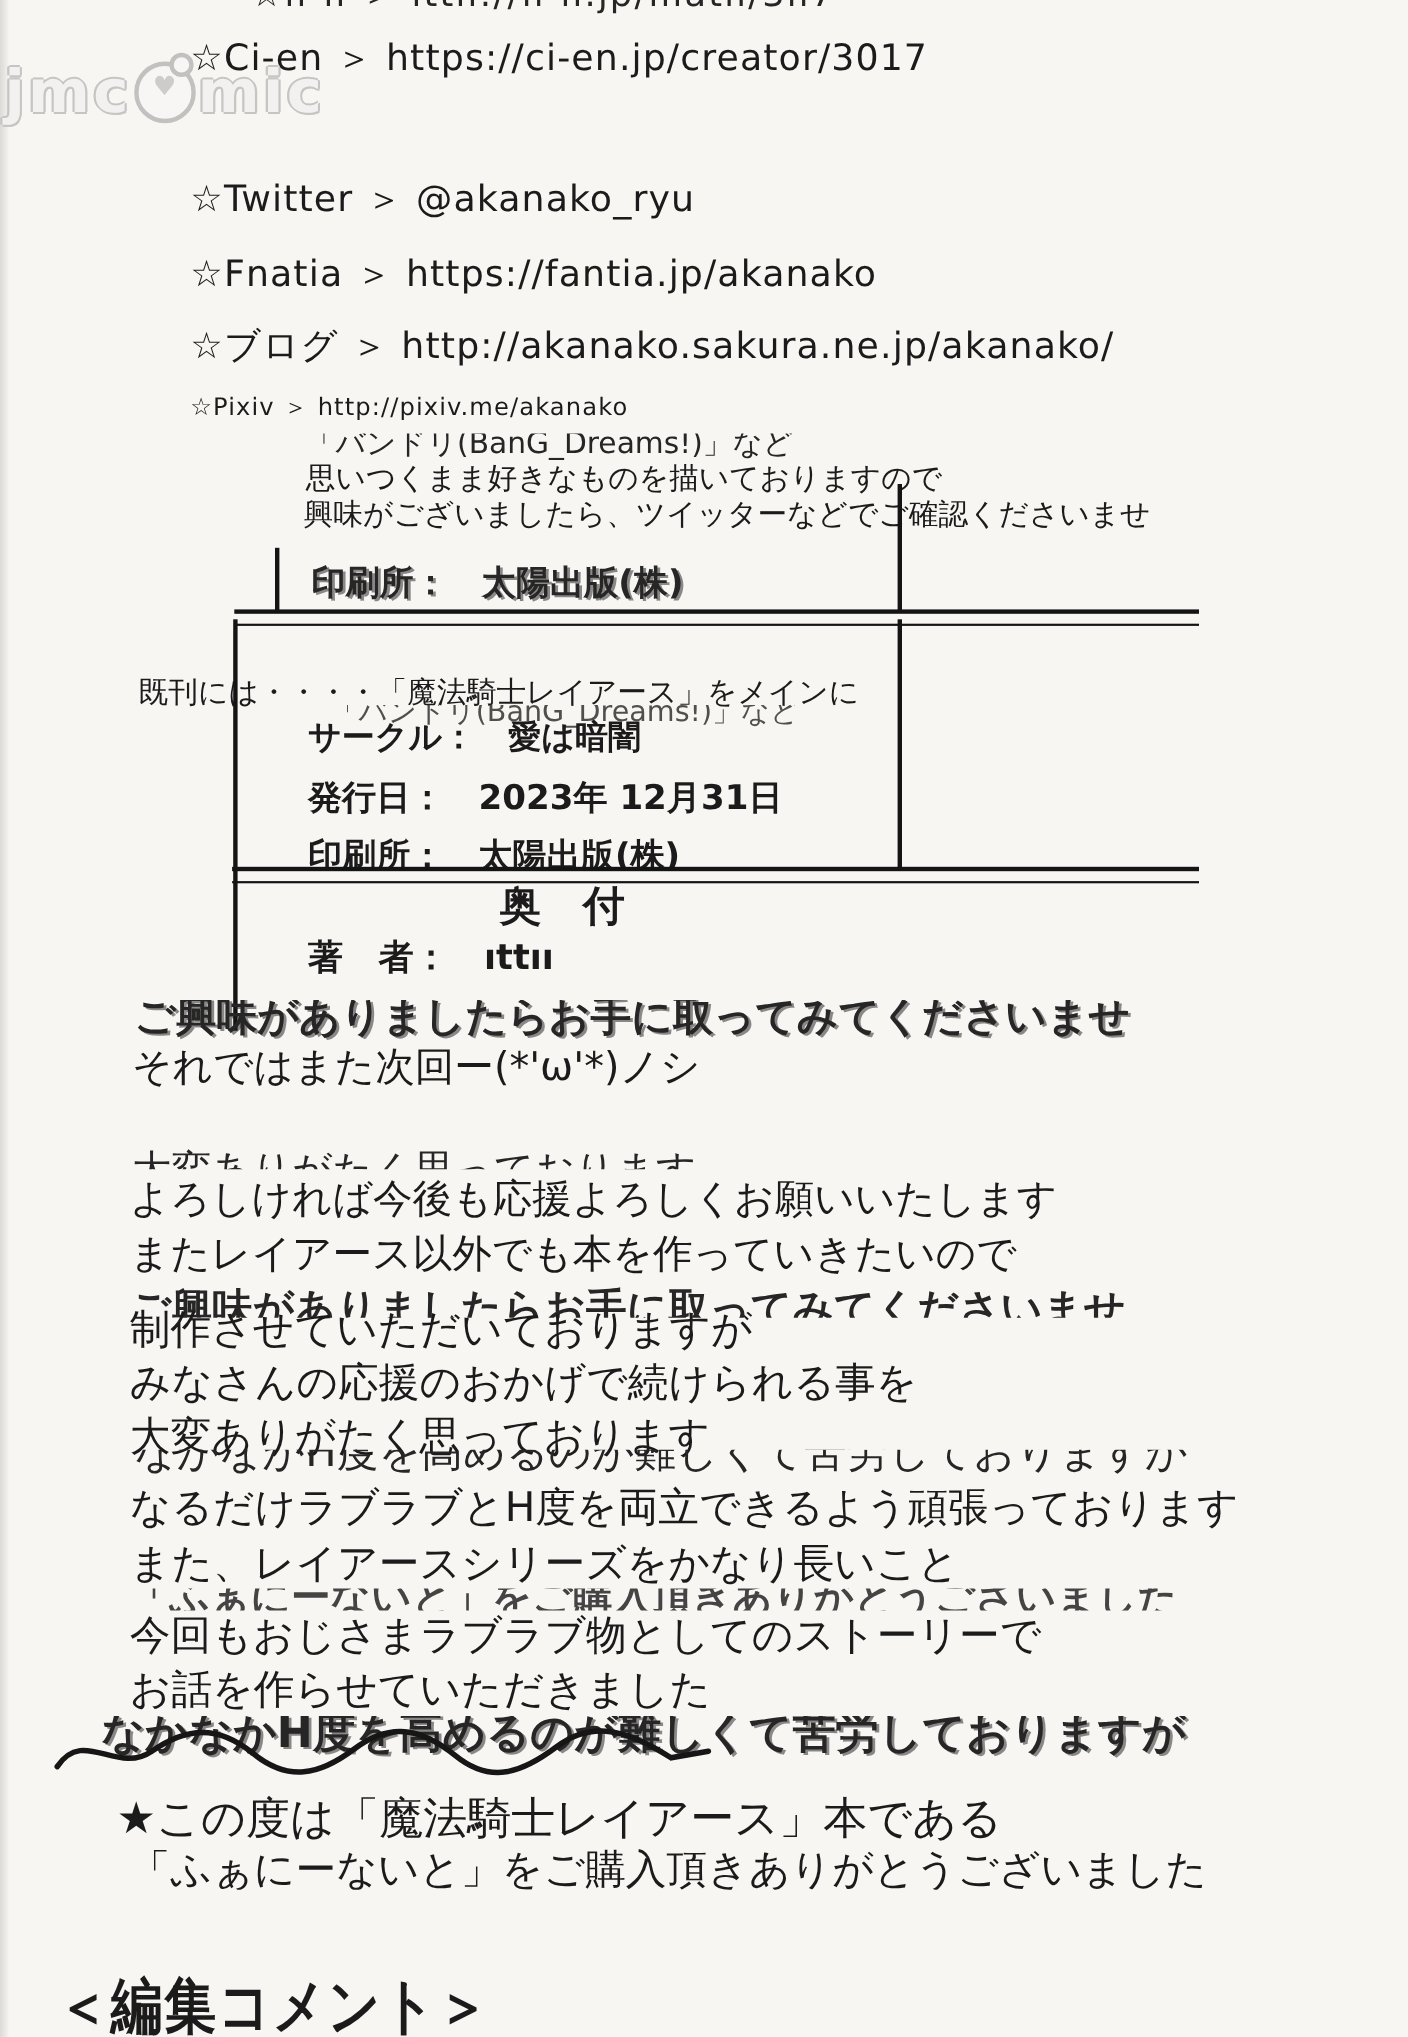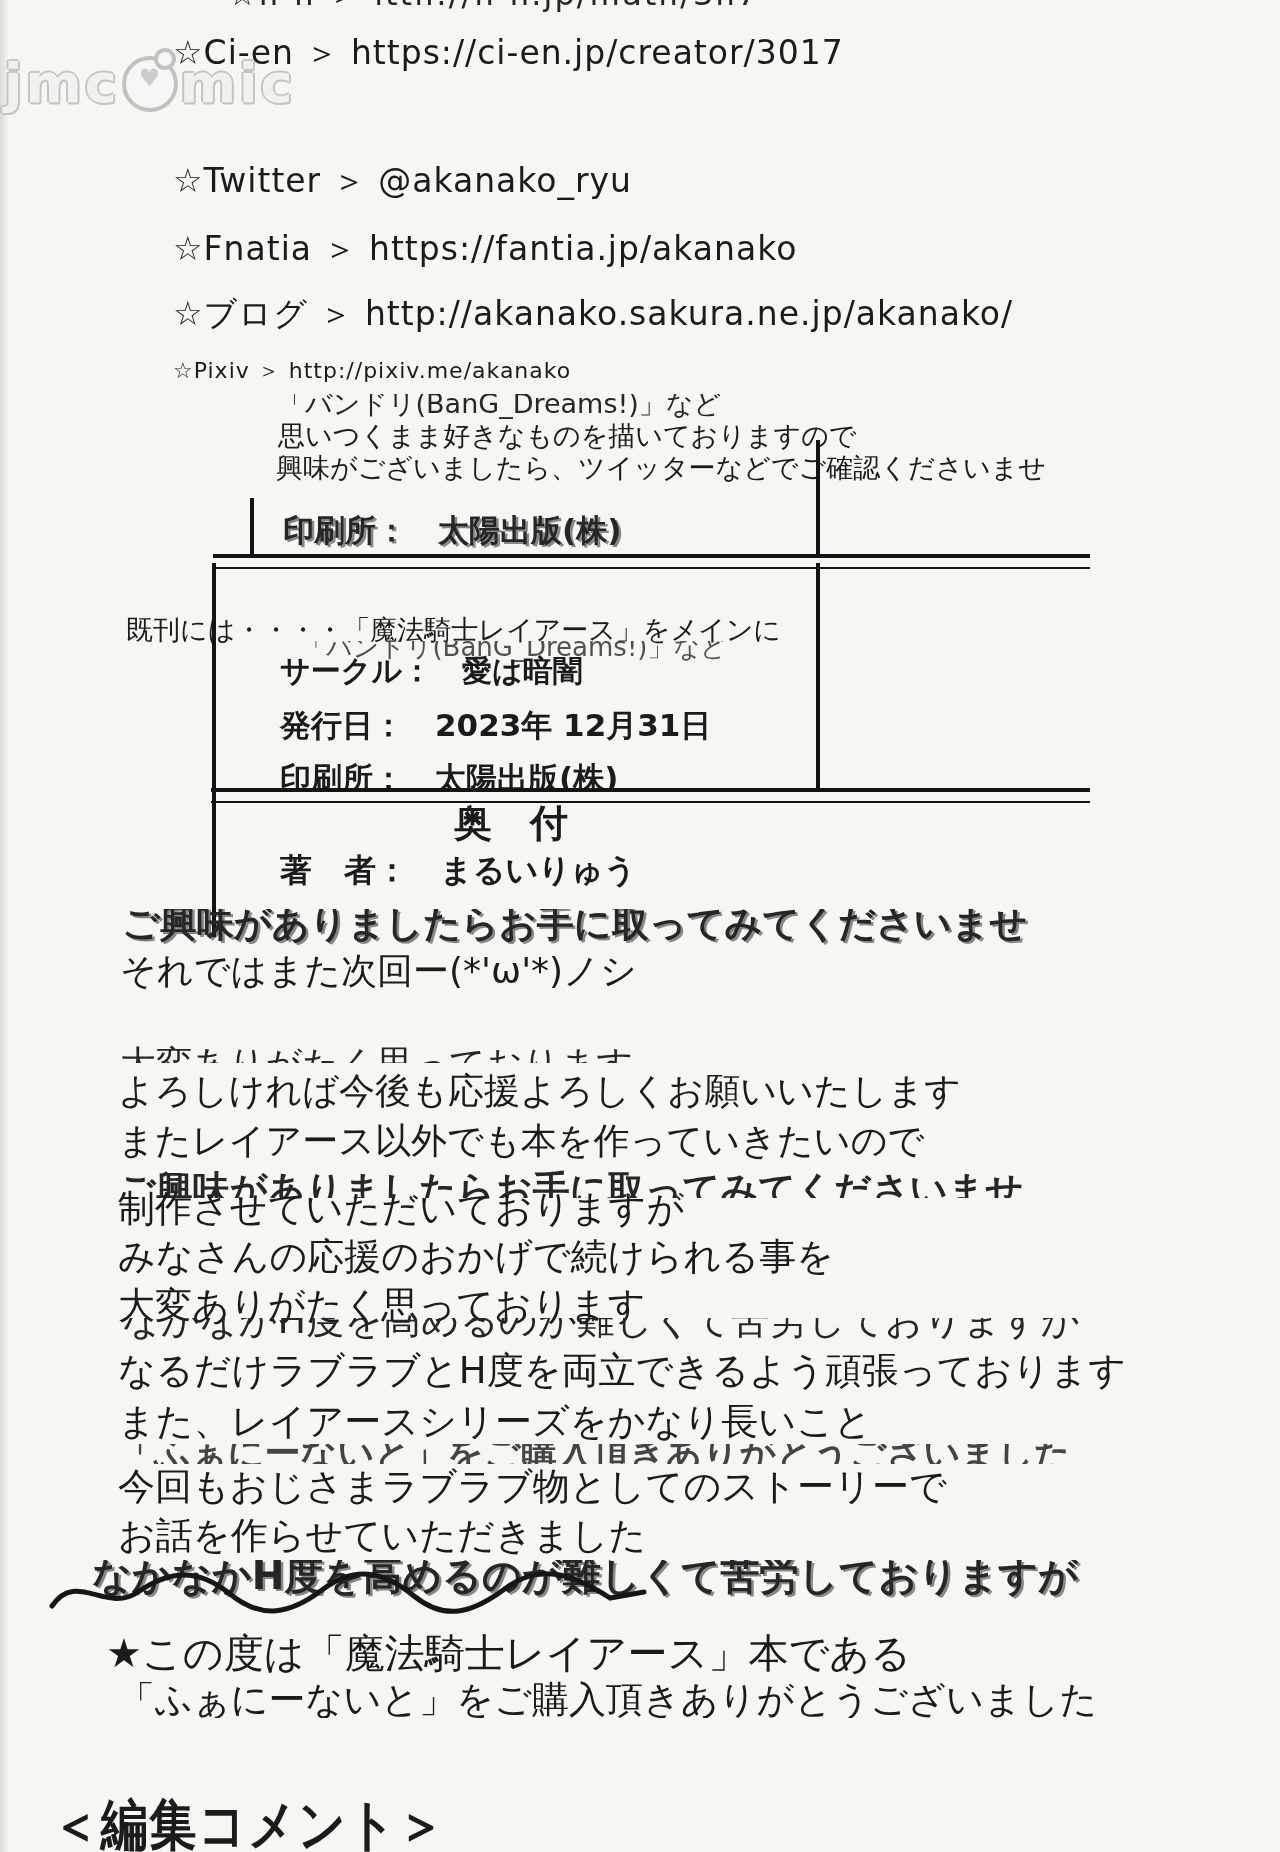--- a/index.html
+++ b/index.html
@@ -144,21 +144,21 @@
   <div class="clip g-circle-ghost ghosty">
     <span class="ct show-bottom">「バンドリ(BanG_Dreams!)」など</span>
   </div>
   <div class="ln l-circle">サークル：　愛は暗闇</div>
   <div class="ln l-date">発行日：　2023年 12月31日</div>
   <div class="clip g-print2">
     <span class="ct show-top">印刷所：　太陽出版(株)</span>
   </div>
   <div class="hline-b"></div>
   <div class="ln l-okuzuke">奥　付</div>
-  <div class="ln l-author">著　者：　まるいりゅう</div>
+  <div class="ln l-author">著　者：　ıttıı</div>
 
   <div class="clip g-int1 ghosty">
     <span class="ct show-bottom gbold gdouble">ご興味がありましたらお手に取ってみてくださいませ</span>
   </div>
   <div class="ln l-jikai">それではまた次回ー(*'ω'*)ノシ</div>
 
   <div class="clip g-taihen ghosty">
     <span class="ct show-top">大変ありがたく思っております</span>
   </div>
   <div class="ln l-yoroshi">よろしければ今後も応援よろしくお願いいたします</div>

